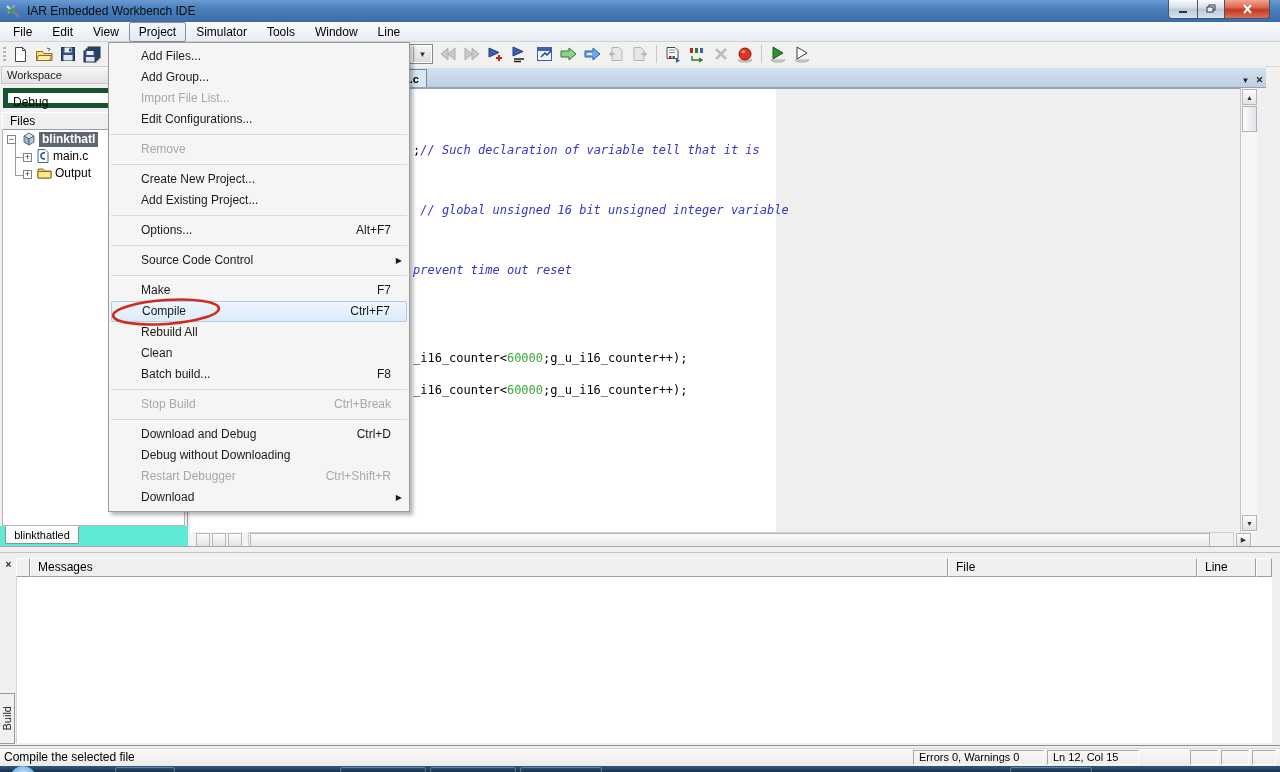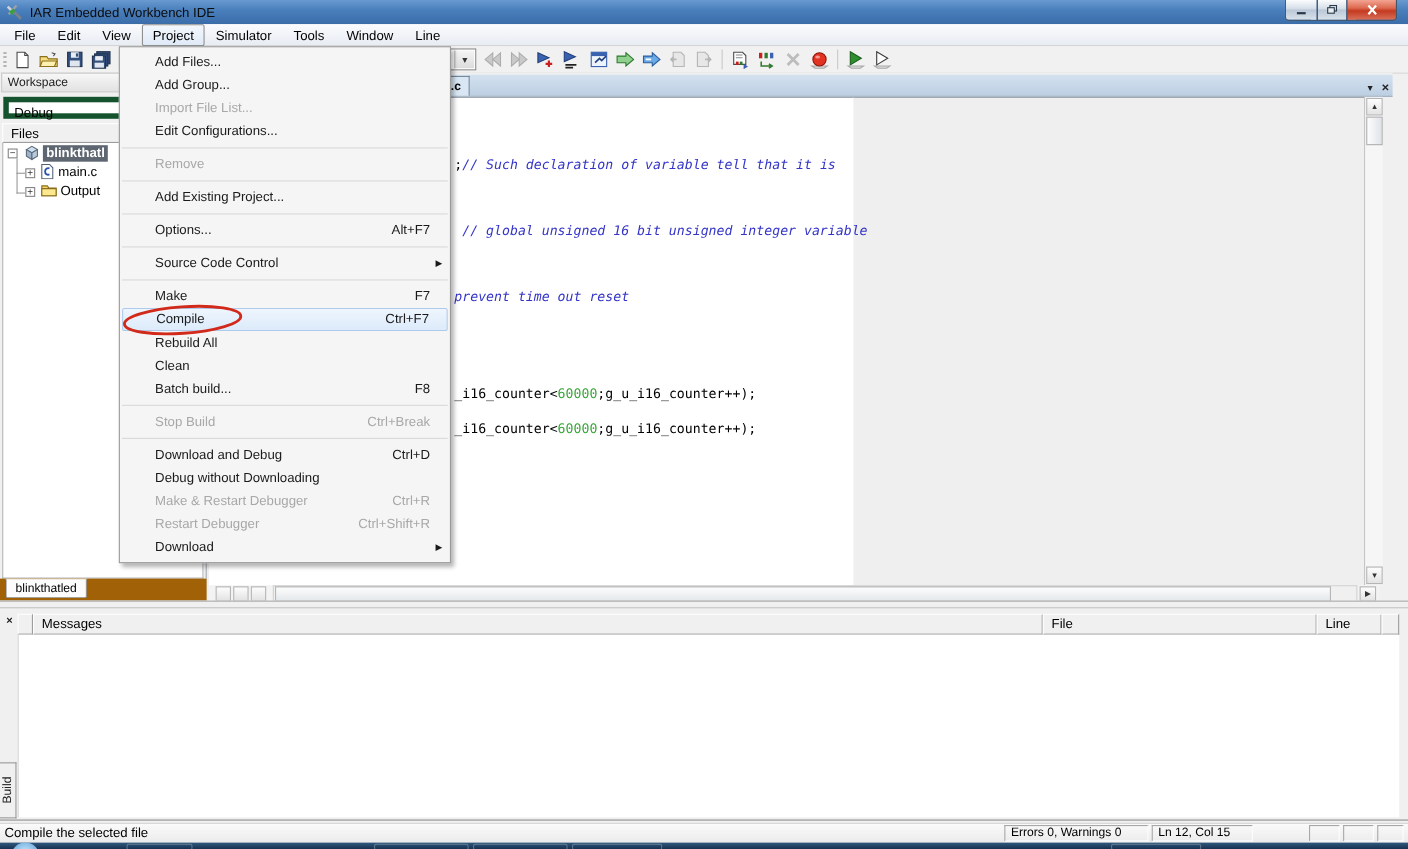--- a/index.html
+++ b/index.html
@@ -47,21 +47,21 @@
   .ws-files-hdr{position:absolute;left:2px;top:46px;width:183px;height:18px;background:#f0f0f0;
     border:1px solid;border-color:#ffffff #9d9d9d #9d9d9d #ffffff;box-sizing:border-box;
     line-height:16px;padding-left:7px;}
   .ws-tree{position:absolute;left:2px;top:64px;width:183px;height:396px;background:#fff;
     border:1px solid #b5b5b5;border-top:none;box-sizing:border-box;}
   .t-exp{position:absolute;width:9px;height:9px;background:#fff;border:1px solid #848484;
     font-size:9px;line-height:7px;text-align:center;color:#333;box-sizing:border-box;}
   .t-line{position:absolute;background:#9a9a9a;}
   .t-label{position:absolute;font-size:12px;line-height:15px;}
   .t-label.sel{background:#5e6771;color:#fff;font-weight:bold;padding:0 3px;}
-  .ws-tabrow{position:absolute;left:0;top:526px;width:188px;height:20px;background:#a16207;}
+  .ws-tabrow{position:absolute;left:0;top:526px;width:188px;height:20px;background:#5eead4;}
   .ws-tab{position:absolute;left:5px;top:0;width:74px;height:18px;background:#fcfcfc;
     border:1px solid #8f8f8f;border-top:1px solid #fff;border-radius:0 0 2px 2px;box-sizing:border-box;
     font-size:11px;text-align:center;line-height:16px;}
   
   .editor{position:absolute;left:188px;top:66px;width:1078px;height:482px;background:#f0f0f0;}
   .tabstrip{position:absolute;left:0;top:2px;width:1078px;height:20px;
     background:linear-gradient(#d4e1ef,#bccfe2);border-bottom:1px solid #8ea4b8;box-sizing:border-box;}
   .etab{position:absolute;left:182px;top:3px;width:57px;height:18px;background:#d9e6f4;
     border:1px solid #76899b;border-bottom:none;box-sizing:border-box;font-size:11px;font-weight:bold;
     display:flex;align-items:center;justify-content:flex-end;padding-right:7px;}
@@ -454,20 +454,23 @@
       </div>
       <div class="m-item">
         <span>Edit Configurations...</span>
       </div>
       <div class="m-sep"></div>
       <div class="m-item dis">
         <span>Remove</span>
       </div>
       <div class="m-sep"></div>
       <div class="m-item">
+        <span>Create New Project...</span>
+      </div>
+      <div class="m-item">
         <span>Add Existing Project...</span>
       </div>
       <div class="m-sep"></div>
       <div class="m-item">
         <span>Options...</span>
         <span class="m-shortcut">Alt+F7</span>
       </div>
       <div class="m-sep"></div>
       <div class="m-item">
         <span>Source Code Control</span>
@@ -502,24 +505,20 @@
       </div>
       <div class="m-sep"></div>
       <div class="m-item">
         <span>Download and Debug</span>
         <span class="m-shortcut">Ctrl+D</span>
       </div>
       <div class="m-item">
         <span>Debug without Downloading</span>
       </div>
       <div class="m-item dis">
-        <span>Make &amp; Restart Debugger</span>
-        <span class="m-shortcut">Ctrl+R</span>
-      </div>
-      <div class="m-item dis">
         <span>Restart Debugger</span>
         <span class="m-shortcut">Ctrl+Shift+R</span>
       </div>
       <div class="m-item">
         <span>Download</span>
         <span class="m-arrow">▶</span>
       </div>
     </div>
 
 </div>

